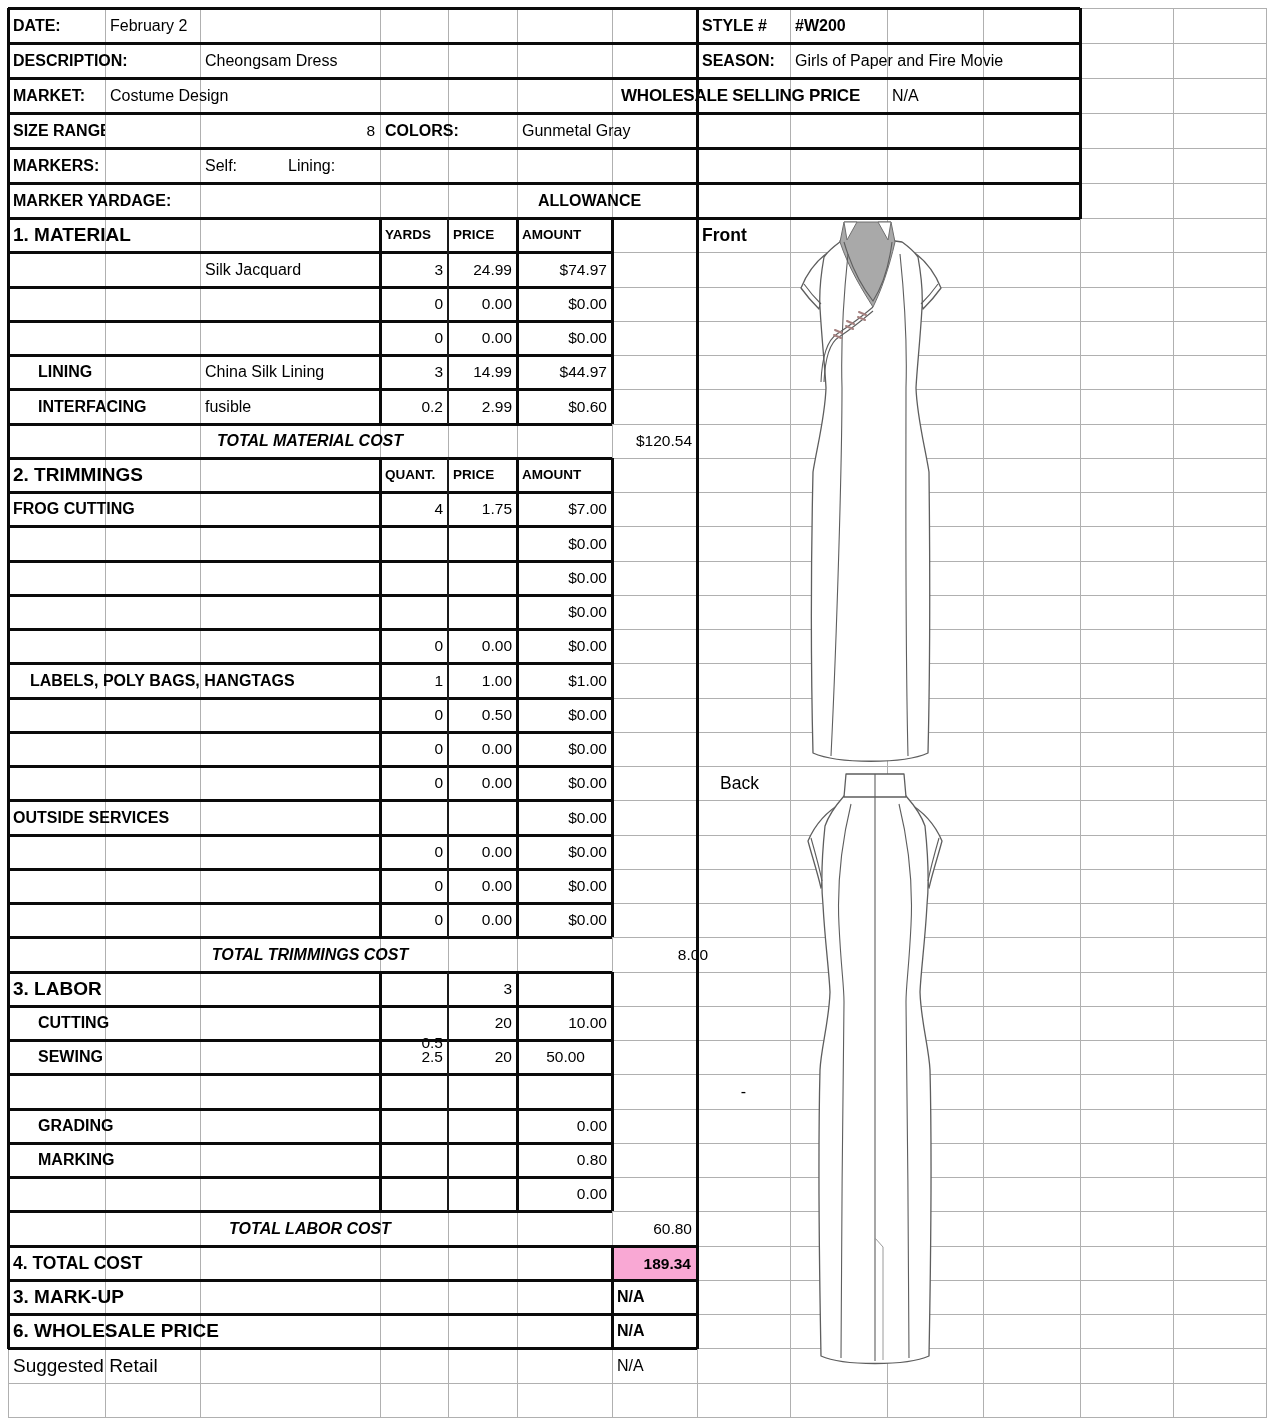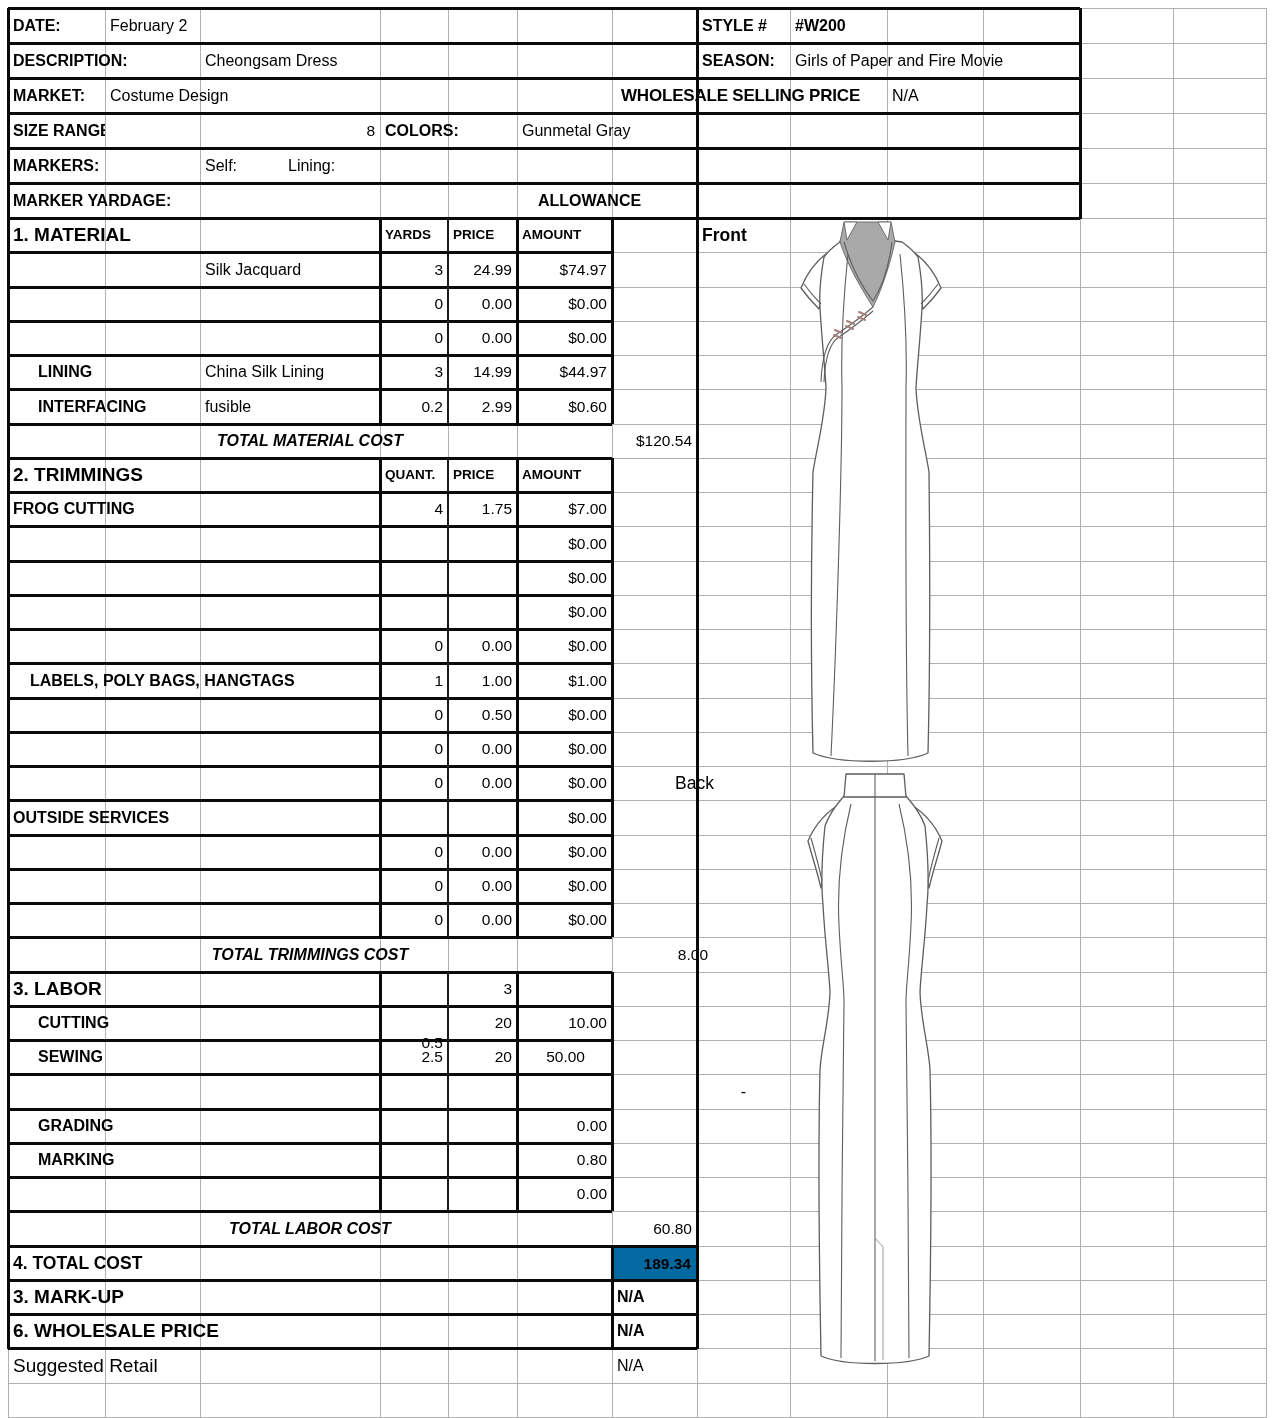--- a/index.html
+++ b/index.html
@@ -156,21 +156,21 @@
       <div class="tx s15 r" style="left: 517px; top: 663px; width: 95px; height: 35px; line-height: 35px;">$1.00</div>
       <div class="tx s15 r" style="left: 380px; top: 698px; width: 68px; height: 34px; line-height: 34px;">0</div>
       <div class="tx s15 r" style="left: 448px; top: 698px; width: 69px; height: 34px; line-height: 34px;">0.50</div>
       <div class="tx s15 r" style="left: 517px; top: 698px; width: 95px; height: 34px; line-height: 34px;">$0.00</div>
       <div class="tx s15 r" style="left: 380px; top: 732px; width: 68px; height: 34px; line-height: 34px;">0</div>
       <div class="tx s15 r" style="left: 448px; top: 732px; width: 69px; height: 34px; line-height: 34px;">0.00</div>
       <div class="tx s15 r" style="left: 517px; top: 732px; width: 95px; height: 34px; line-height: 34px;">$0.00</div>
       <div class="tx s15 r" style="left: 380px; top: 766px; width: 68px; height: 34px; line-height: 34px;">0</div>
       <div class="tx s15 r" style="left: 448px; top: 766px; width: 69px; height: 34px; line-height: 34px;">0.00</div>
       <div class="tx s15 r" style="left: 517px; top: 766px; width: 95px; height: 34px; line-height: 34px;">$0.00</div>
-      <div class="tx s17" style="left: 670px; top: 766px; width: 93px; height: 34px; line-height: 34px;">Back</div>
+      <div class="tx s17" style="left: 715px; top: 766px; width: 93px; height: 34px; line-height: 34px;">Back</div>
       <div class="tx b" style="left: 8px; top: 800px; width: 192px; height: 35px; line-height: 35px;">OUTSIDE SERVICES</div>
       <div class="tx s15 r" style="left: 517px; top: 800px; width: 95px; height: 35px; line-height: 35px;">$0.00</div>
       <div class="tx s15 r" style="left: 380px; top: 835px; width: 68px; height: 34px; line-height: 34px;">0</div>
       <div class="tx s15 r" style="left: 448px; top: 835px; width: 69px; height: 34px; line-height: 34px;">0.00</div>
       <div class="tx s15 r" style="left: 517px; top: 835px; width: 95px; height: 34px; line-height: 34px;">$0.00</div>
       <div class="tx s15 r" style="left: 380px; top: 869px; width: 68px; height: 34px; line-height: 34px;">0</div>
       <div class="tx s15 r" style="left: 448px; top: 869px; width: 69px; height: 34px; line-height: 34px;">0.00</div>
       <div class="tx s15 r" style="left: 517px; top: 869px; width: 95px; height: 34px; line-height: 34px;">$0.00</div>
       <div class="tx s15 r" style="left: 380px; top: 903px; width: 68px; height: 34px; line-height: 34px;">0</div>
       <div class="tx s15 r" style="left: 448px; top: 903px; width: 69px; height: 34px; line-height: 34px;">0.00</div>
@@ -189,21 +189,21 @@
       <div class="tx s15 r" style="left: 495px; top: 1040px; width: 95px; height: 34px; line-height: 34px;">50.00</div>
       <div class="tx c" style="left: 697px; top: 1074px; width: 93px; height: 35px; line-height: 35px;">-</div>
       <div class="tx b ind" style="left: 8px; top: 1109px; width: 192px; height: 34px; line-height: 34px;">GRADING</div>
       <div class="tx s15 r" style="left: 517px; top: 1109px; width: 95px; height: 34px; line-height: 34px;">0.00</div>
       <div class="tx b ind" style="left: 8px; top: 1143px; width: 192px; height: 34px; line-height: 34px;">MARKING</div>
       <div class="tx s15 r" style="left: 517px; top: 1143px; width: 95px; height: 34px; line-height: 34px;">0.80</div>
       <div class="tx s15 r" style="left: 517px; top: 1177px; width: 95px; height: 34px; line-height: 34px;">0.00</div>
       <div class="tx b i c" style="left: 8px; top: 1211px; width: 604px; height: 35px; line-height: 35px;">TOTAL LABOR COST</div>
       <div class="tx s15 r" style="left: 612px; top: 1211px; width: 85px; height: 35px; line-height: 35px;">60.80</div>
       <div class="tx b s17" style="left: 8px; top: 1246px; width: 372px; height: 34px; line-height: 34px;">4. TOTAL COST</div>
-      <div class="tx b s15 r" style="left: 614px; top: 1248px; width: 82px; height: 31px; line-height: 31px; background: #0369a1;">189.34</div>
+      <div class="tx b s15 r" style="left: 614px; top: 1248px; width: 82px; height: 31px; line-height: 31px; background: #f9a8d4;">189.34</div>
       <div class="tx b s19" style="left: 8px; top: 1280px; width: 372px; height: 34px; line-height: 34px;">3.  MARK-UP</div>
       <div class="tx b" style="left: 612px; top: 1280px; width: 85px; height: 34px; line-height: 34px;">N/A</div>
       <div class="tx b s19" style="left: 8px; top: 1314px; width: 372px; height: 34px; line-height: 34px;">6.  WHOLESALE PRICE</div>
       <div class="tx b" style="left: 612px; top: 1314px; width: 85px; height: 34px; line-height: 34px;">N/A</div>
       <div class="tx s19" style="left: 8px; top: 1348px; width: 372px; height: 35px; line-height: 35px;">Suggested Retail</div>
       <div class="tx" style="left: 612px; top: 1348px; width: 85px; height: 35px; line-height: 35px;">N/A</div>
     </div>
 
   <svg style="left:793px;top:212px" width="164" height="556" viewBox="0 0 164 556">
     <g fill="#ffffff" stroke="#5e5e5e" stroke-width="1.3" stroke-linejoin="round">

